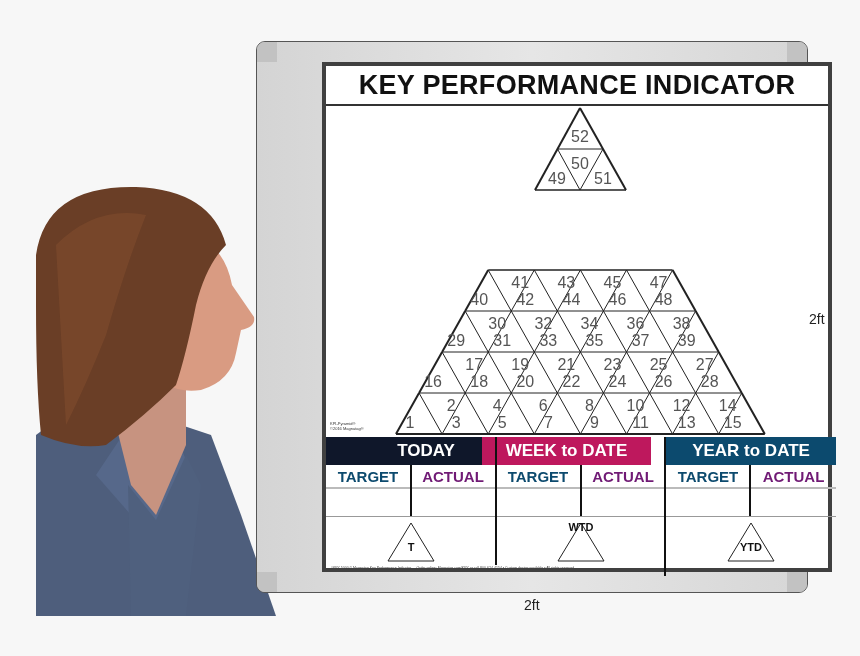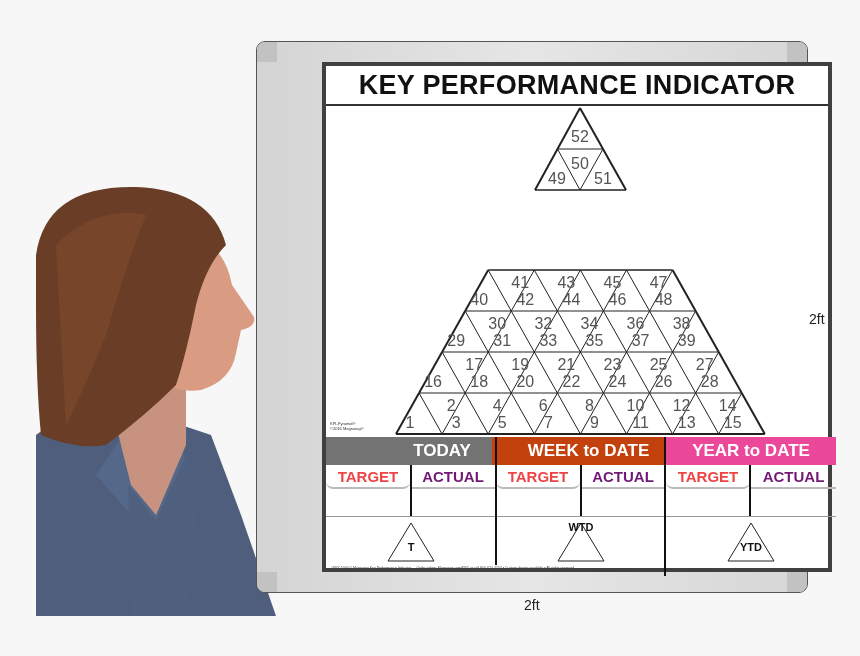--- a/index.html
+++ b/index.html
@@ -5,21 +5,21 @@
   html, body { margin:0; padding:0; }
   body { width:860px; height:656px; background:#f7f7f7; position:relative; overflow:hidden; font-family:"Liberation Sans", sans-serif; }
   .board-frame { position:absolute; left:256px; top:41px; width:552px; height:552px; border:1px solid #555; border-radius:9px; background:linear-gradient(90deg,#d4d4d4,#e6e6e6 50%,#d6d6d6); box-sizing:border-box; }
   .corner { position:absolute; width:20px; height:20px; background:#c2c2c2; }
   .board { position:absolute; left:277px; top:62px; width:510px; height:510px; background:#fff; border:4px solid #404040; box-sizing:border-box;margin-left:45px; }
   .title { position:absolute; left:0; top:0; width:100%; height:38px; border-bottom:2px solid #333; text-align:center; font-weight:bold; font-size:27px; line-height:38px; color:#111; letter-spacing:0.3px; }
   svg.pyr { position:absolute; left:0; top:0; }
   .small-print { position:absolute; left:4px; top:355px; font-size:4px; line-height:5px; color:#333; }
   .hdr { position:absolute; top:371px; height:28px; color:#fff; font-weight:bold; font-size:17px; line-height:28px; text-align:center; }
   .sub { position:absolute; top:399px; height:24px; font-weight:bold; font-size:15px; line-height:24px; text-align:center; border-bottom:2px solid #bbb; box-sizing:border-box; }
-  .sub.target { color:#ef4444;border-radius:7px; }
+  .sub.target { color:#0c4a6e; }
   .sub.actual { color:#701a75; }
   .vline { position:absolute; width:2px; background:#111; }
   .hline { position:absolute; height:1px; background:#999; }
   .tri-label { position:absolute; font-weight:bold; font-size:11px; color:#111; text-align:center; }
   .footer-print { position:absolute; left:5px; top:500px; font-size:3.5px; color:#444; }
   .dim { position:absolute; font-size:14px; color:#222; }
   .person { position:absolute; left:36px; top:185px; }
 </style>
 </head>
 <body>
@@ -165,23 +165,23 @@
       <text x="291.5" y="239" text-anchor="middle" font-size="16" fill="#555" font-family="Liberation Sans, sans-serif">46</text>
       <text x="332.55000000000007" y="222" text-anchor="middle" font-size="16" fill="#555" font-family="Liberation Sans, sans-serif">47</text>
       <text x="337.5999999999999" y="239" text-anchor="middle" font-size="16" fill="#555" font-family="Liberation Sans, sans-serif">48</text>
     </svg>
 
   <div class="small-print">
     <div>KPI-Pyramid®</div>
     <div>©2016 Magnatag®</div>
   </div>
 
-  <div class="hdr" style="left:0;width:200px;background:#737373;padding-left:16px;">TODAY</div>
-  <div class="hdr" style="left:166px;width:169px;background:#c2410c;padding-left:12px;">WEEK to DATE</div>
-  <div class="hdr" style="left:340px;width:170px;background:#ec4899;">YEAR to DATE</div>
+  <div class="hdr" style="left:0;width:200px;background:#0f172a;">TODAY</div>
+  <div class="hdr" style="left:156px;width:169px;background:#be185d;">WEEK to DATE</div>
+  <div class="hdr" style="left:340px;width:170px;background:#0c4a6e;">YEAR to DATE</div>
 
   <div class="sub target" style="left:0;width:84px;">TARGET</div>
   <div class="sub actual" style="left:85px;width:84px;">ACTUAL</div>
   <div class="sub target" style="left:170px;width:84px;">TARGET</div>
   <div class="sub actual" style="left:255px;width:84px;">ACTUAL</div>
   <div class="sub target" style="left:340px;width:84px;">TARGET</div>
   <div class="sub actual" style="left:425px;width:85px;">ACTUAL</div>
 
   <div class="hline" style="left:0;top:450px;width:510px;"></div>
   <div class="vline" style="left:84px;top:399px;height:51px;"></div>

